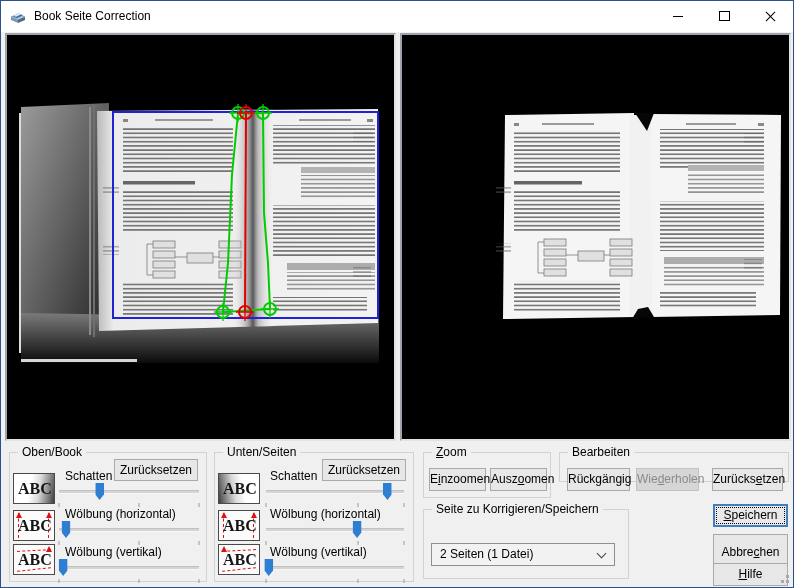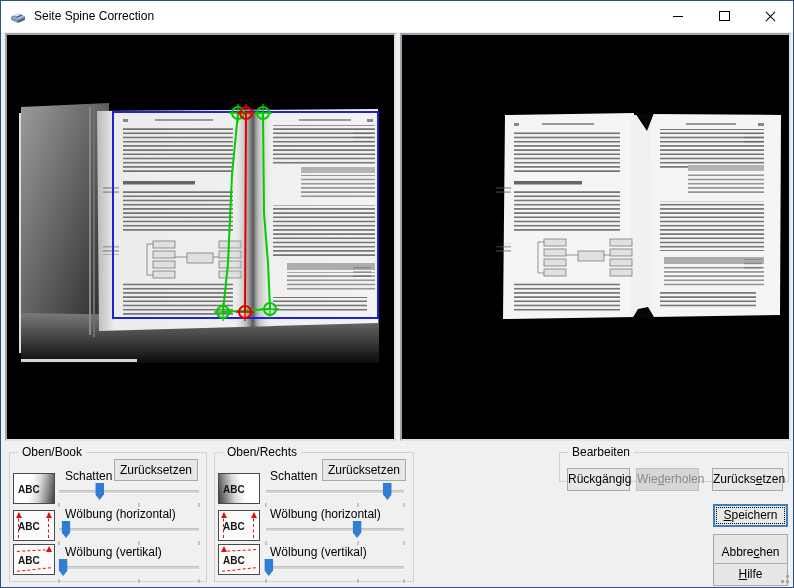--- a/index.html
+++ b/index.html
@@ -33,21 +33,21 @@
   
   .slider{position:absolute;height:24px}
   .track{position:absolute;left:0;right:0;top:7px;height:2px;background:#d4d4d4;border-bottom:1px solid #f7f7f7;border-top:1px solid #c2c2c2}
   .thumb{position:absolute;top:0;width:9px;height:17px;background:#2e7fd4;transform:translateX(-50%);
     clip-path:polygon(0 0,100% 0,100% 66%,50% 100%,0 66%)}
   .tick{position:absolute;top:20px;width:1px;height:4px;background:#9a9a9a;transform:translateX(-50%)}
   .slbl{position:absolute;white-space:nowrap}
   
   .sicon{position:absolute;left:3px;width:42px;height:31px;border:1px solid #4a4a4a;background:#fbfbfb;box-sizing:border-box;overflow:hidden}
   .abc{position:absolute;left:4px;top:50%;transform:translateY(-50%);
-    font-family:Liberation Sans, sans-serif;font-weight:bold;font-size:10px;color:#151515}
+    font-family:Liberation Serif, serif;font-weight:bold;font-size:16px;color:#151515}
   .icon-shadow{background:linear-gradient(100deg,#ffffff 40%,#d9d9d9 62%,#8a8a8a 82%,#3f3f3f 100%)}
   .icon-shadow.rev{background:linear-gradient(260deg,#ffffff 40%,#d9d9d9 62%,#8a8a8a 82%,#3f3f3f 100%)}
   .dashv{position:absolute;top:2px;bottom:2px;width:0;border-left:1px dashed #e01010}
   .dashv.l{left:4px}.dashv.r{right:5px}
   .dashh{position:absolute;left:3px;right:3px;height:0;border-top:1px dashed #e01010}
   .dashh.t{top:5px;transform:rotate(-3deg)}
   .dashh.b{bottom:4px;transform:rotate(-6deg)}
   .arr{position:absolute;width:0;height:0;border-left:3px solid transparent;border-right:3px solid transparent;border-bottom:6px solid #e01010}
   .arr.tl{left:2px;top:1px}.arr.tr{right:2px;top:1px}
   
@@ -63,21 +63,21 @@
 <div class="window">
 
   <div class="titlebar">
     <svg class="app-icon" viewBox="0 0 16 16">
       <polygon points="1,9 8,6 15,9 8,12" fill="#b9c6d4" stroke="#5a7a9a" stroke-width="0.6"></polygon>
       <polygon points="1,9 8,12 8,15 1,12" fill="#7d97ae"></polygon>
       <polygon points="15,9 8,12 8,15 15,12" fill="#4c6a85"></polygon>
       <polygon points="3,8.6 9,5.4 13,7.2 7,10.2" fill="#3b6fb5"></polygon>
       <polygon points="4,7.8 9,5.2 11,6.2 6,8.8" fill="#e8f0fa"></polygon>
     </svg>
-    <span class="title">Seite Spine Correction</span>
+    <span class="title">Book Seite Correction</span>
     <div class="cap-btns">
       <div class="cap">
           <span class="min-glyph"></span>
         </div>
       <div class="cap">
           <span class="max-glyph"></span>
         </div>
       <div class="cap">
         <span class="close-glyph">
             <i class="a"></i>
@@ -282,21 +282,21 @@
     <div class="slider" style="left:49px;top:106px;width:140px">
       <div class="track"></div>
       <i class="tick" style="left: 0%;"></i>
       <i class="tick" style="left: 57%;"></i>
       <i class="tick" style="left: 100%;"></i>
       <div class="thumb" style="left: 3%;"></div>
     </div>
   </div>
 
   <div class="group" style="left:213px;top:451px;width:200px;height:130px">
-    <span class="glabel">Oben/Rechts</span>
+    <span class="glabel">Unten/Seiten</span>
     <div class="sicon icon-shadow rev" style="top:20px">
       <span class="abc">ABC</span>
     </div>
     <div class="sicon" style="top:57px">
       <i class="dashv l"></i>
         <i class="dashv r"></i>
       <b class="arr tl"></b>
         <b class="arr tr"></b>
       <span class="abc">ABC</span>
     </div>
@@ -328,34 +328,50 @@
     <span class="slbl" style="left:55px;top:92px">Wölbung (vertikal)</span>
     <div class="slider" style="left:51px;top:106px;width:138px">
       <div class="track"></div>
       <i class="tick" style="left: 0%;"></i>
       <i class="tick" style="left: 67%;"></i>
       <i class="tick" style="left: 100%;"></i>
       <div class="thumb" style="left: 2%;"></div>
     </div>
   </div>
 
+  <div class="group" style="left:422px;top:451px;width:128px;height:46px">
+    <span class="glabel"><u>Z</u>oom</span>
+    <button class="btn" style="left:5px;top:15px;width:57px;height:23px">
+      <span>E<u>i</u>nzoomen</span>
+    </button>
+    <button class="btn" style="left:66px;top:15px;width:57px;height:23px">
+      <span>Ausz<u>o</u>omen</span>
+    </button>
+  </div>
 
   <div class="group" style="left:558px;top:451px;width:230px;height:30px">
     <span class="glabel">Bearbeiten</span>
     <button class="btn" style="left:7px;top:15px;width:63px;height:23px">
       <span>Rück<u>g</u>ängig</span>
     </button>
     <button class="btn disabled" style="left:76px;top:15px;width:63px;height:23px">
       <span>Wie<u>d</u>erholen</span>
     </button>
     <button class="btn" style="left:152px;top:15px;width:71px;height:23px">
       <span>Zurücks<u>e</u>tzen</span>
     </button>
   </div>
 
+  <div class="group" style="left:422px;top:508px;width:206px;height:70px">
+    <span class="glabel">Seite zu Korrigieren/Speichern</span>
+    <div class="combo" style="left:7px;top:33px;width:184px;height:23px">
+      <span>2 Seiten (1 Datei)</span>
+      <i class="chev"></i>
+    </div>
+  </div>
 
   <button class="btn default" style="left:712px;top:503px;width:75px;height:23px">
     <span><u>S</u>peichern</span>
     <i class="focusrect"></i>
   </button>
   <button class="btn" style="left:712px;top:533px;width:75px;height:37px">
     <span>Abbre<u>c</u>hen</span>
   </button>
   <button class="btn" style="left:712px;top:562px;width:75px;height:23px">
     <span><u>H</u>ilfe</span>

